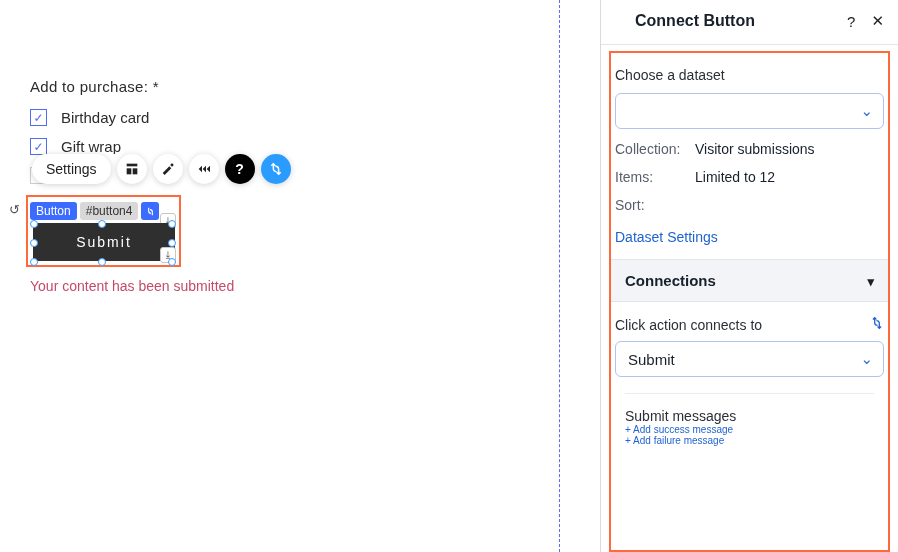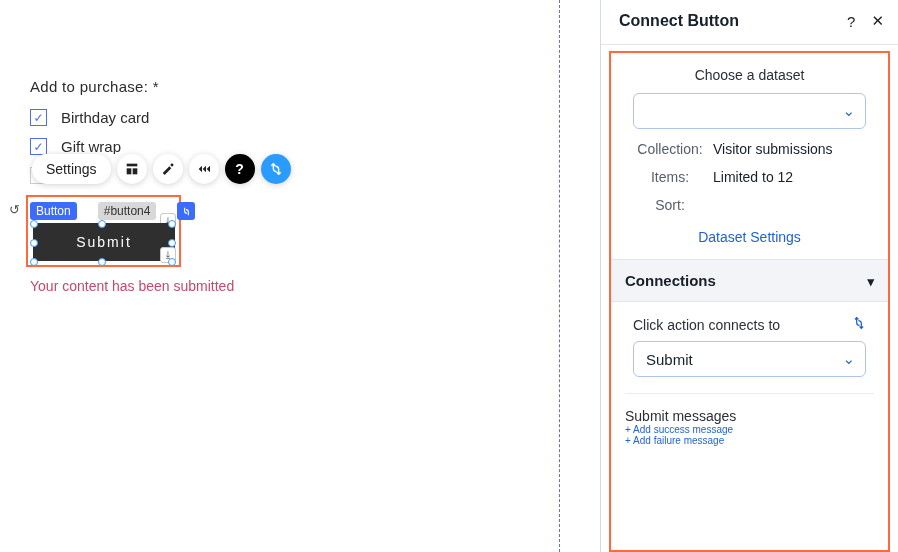--- a/index.html
+++ b/index.html
@@ -78,21 +78,21 @@
 
   
   .sel-wrap {
     position: absolute;
     left: 26px; top: 195px;
     width: 155px; height: 72px;
     border: 2px solid #ff6a3c;
   }
   .sel-label-bar {
     position: absolute; left: 2px; top: 5px;
-    display: flex; gap: 21px; align-items: flex-end;
+    display: flex; gap: 3px; align-items: flex-end;
   }
   .tag-button {
     background: #3b6bff; color:#fff; font-size: 12px;
     padding: 2px 6px; border-radius: 3px;
   }
   .tag-id {
     background: #d8d8d8; color:#333; font-size: 12px;
     padding: 2px 6px; border-radius: 3px;
   }
   .tag-connect {
@@ -136,38 +136,38 @@
     width:298px; height:552px;
     border-left:1px solid #d5d9e0;
     background:#fff;
     display:flex; flex-direction:column;
   }
   .panel-header {
     display:flex; align-items:center; justify-content:space-between;
     padding: 12px 14px 14px 18px;
     border-bottom:1px solid #e2e5ea;
   }
-  .panel-title { font-size:16px; font-weight:700; color:#17202b; }
+  .panel-title { font-size:16px; font-weight:700; color:#17202b;margin-left:16px; }
   .hdr-icons { display:flex; gap:16px; align-items:center; color:#222; }
   .hdr-icons span { cursor:pointer; font-size:15px; }
 
   .panel-highlight {
     margin: 6px 8px 0 8px;
     border:2px solid #ff6a3c;
     flex:1; overflow-y:auto;
     padding-bottom:12px;
   }
   .section-head {
     background:#f2f4f7;
     padding:12px 14px;
     font-size:15px; font-weight:600; color:#17202b;
     display:flex; justify-content:space-between; align-items:center;
     border-bottom:1px solid #e2e5ea;
   }
-  .section-body { padding: 14px 22px 8px; text-align: center; }
+  .section-body { padding: 14px 4px 8px; }
   .lbl { font-size:14px; color:#2b2f36; margin-bottom:10px; }
   .dropdown {
     width:100%; height:36px;
     border:1px solid #aec4ec; border-radius:6px;
     padding:0 32px 0 12px;
     color:#2a69d6; font-size:15px; background:#fff;
     display:flex; align-items:center; justify-content:space-between;
     position:relative; overflow:hidden; white-space:nowrap;
   }
   .dropdown .txt { overflow:hidden; text-overflow:ellipsis; color:#1f63d1; }

